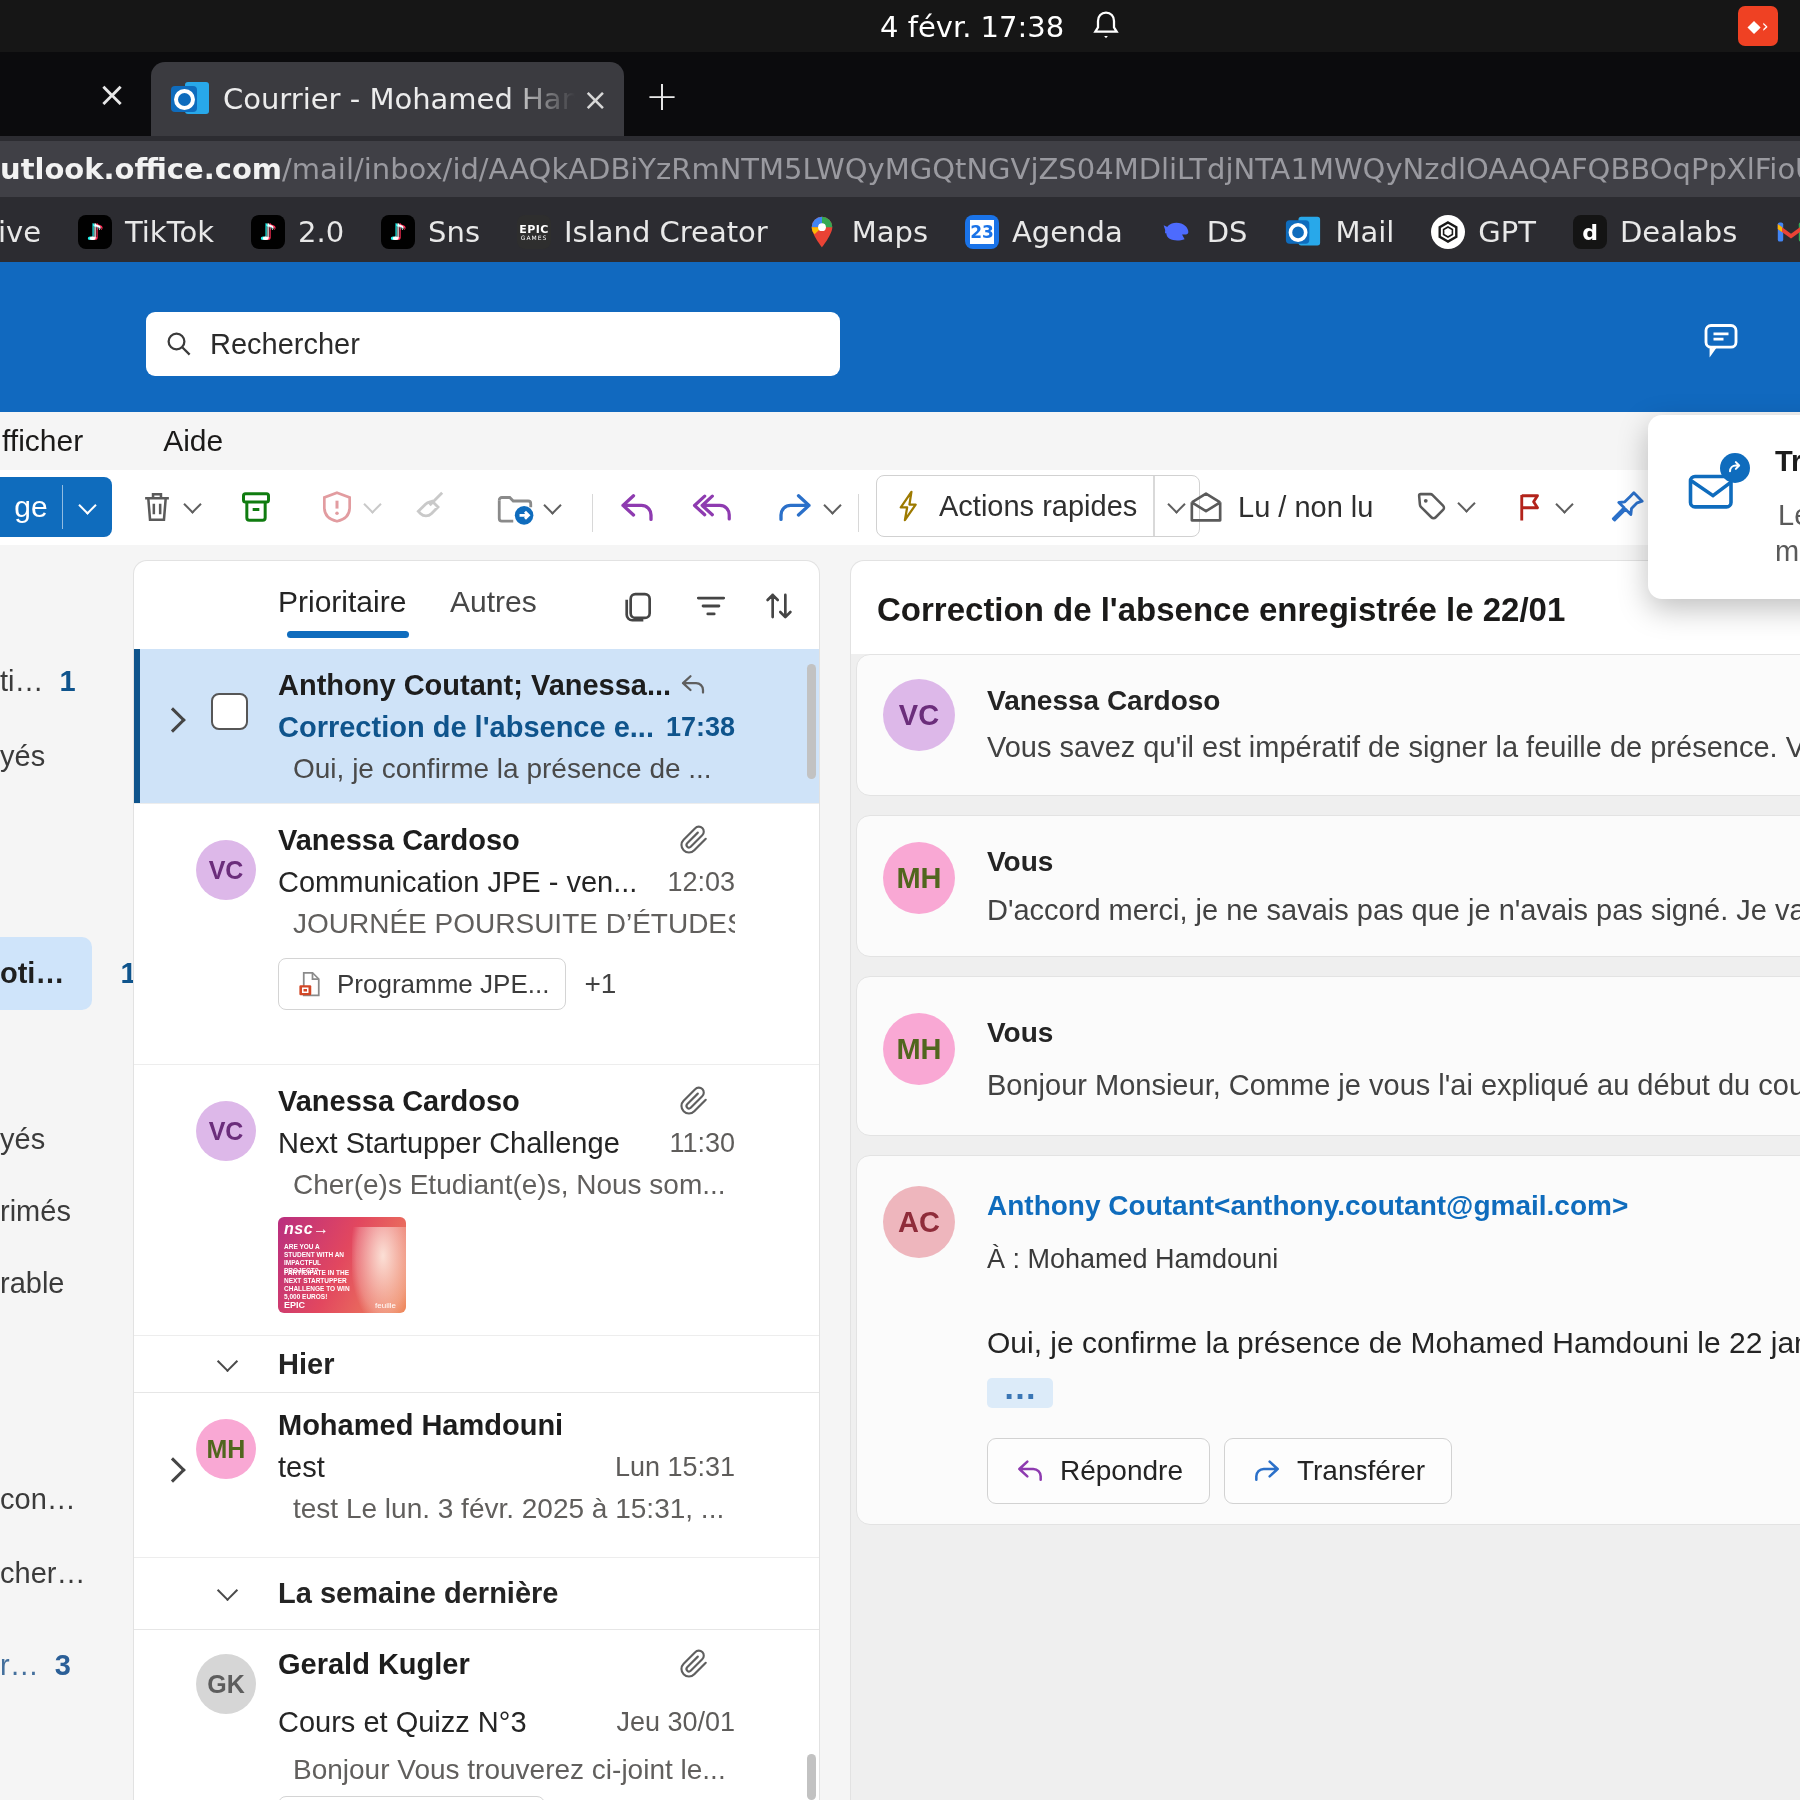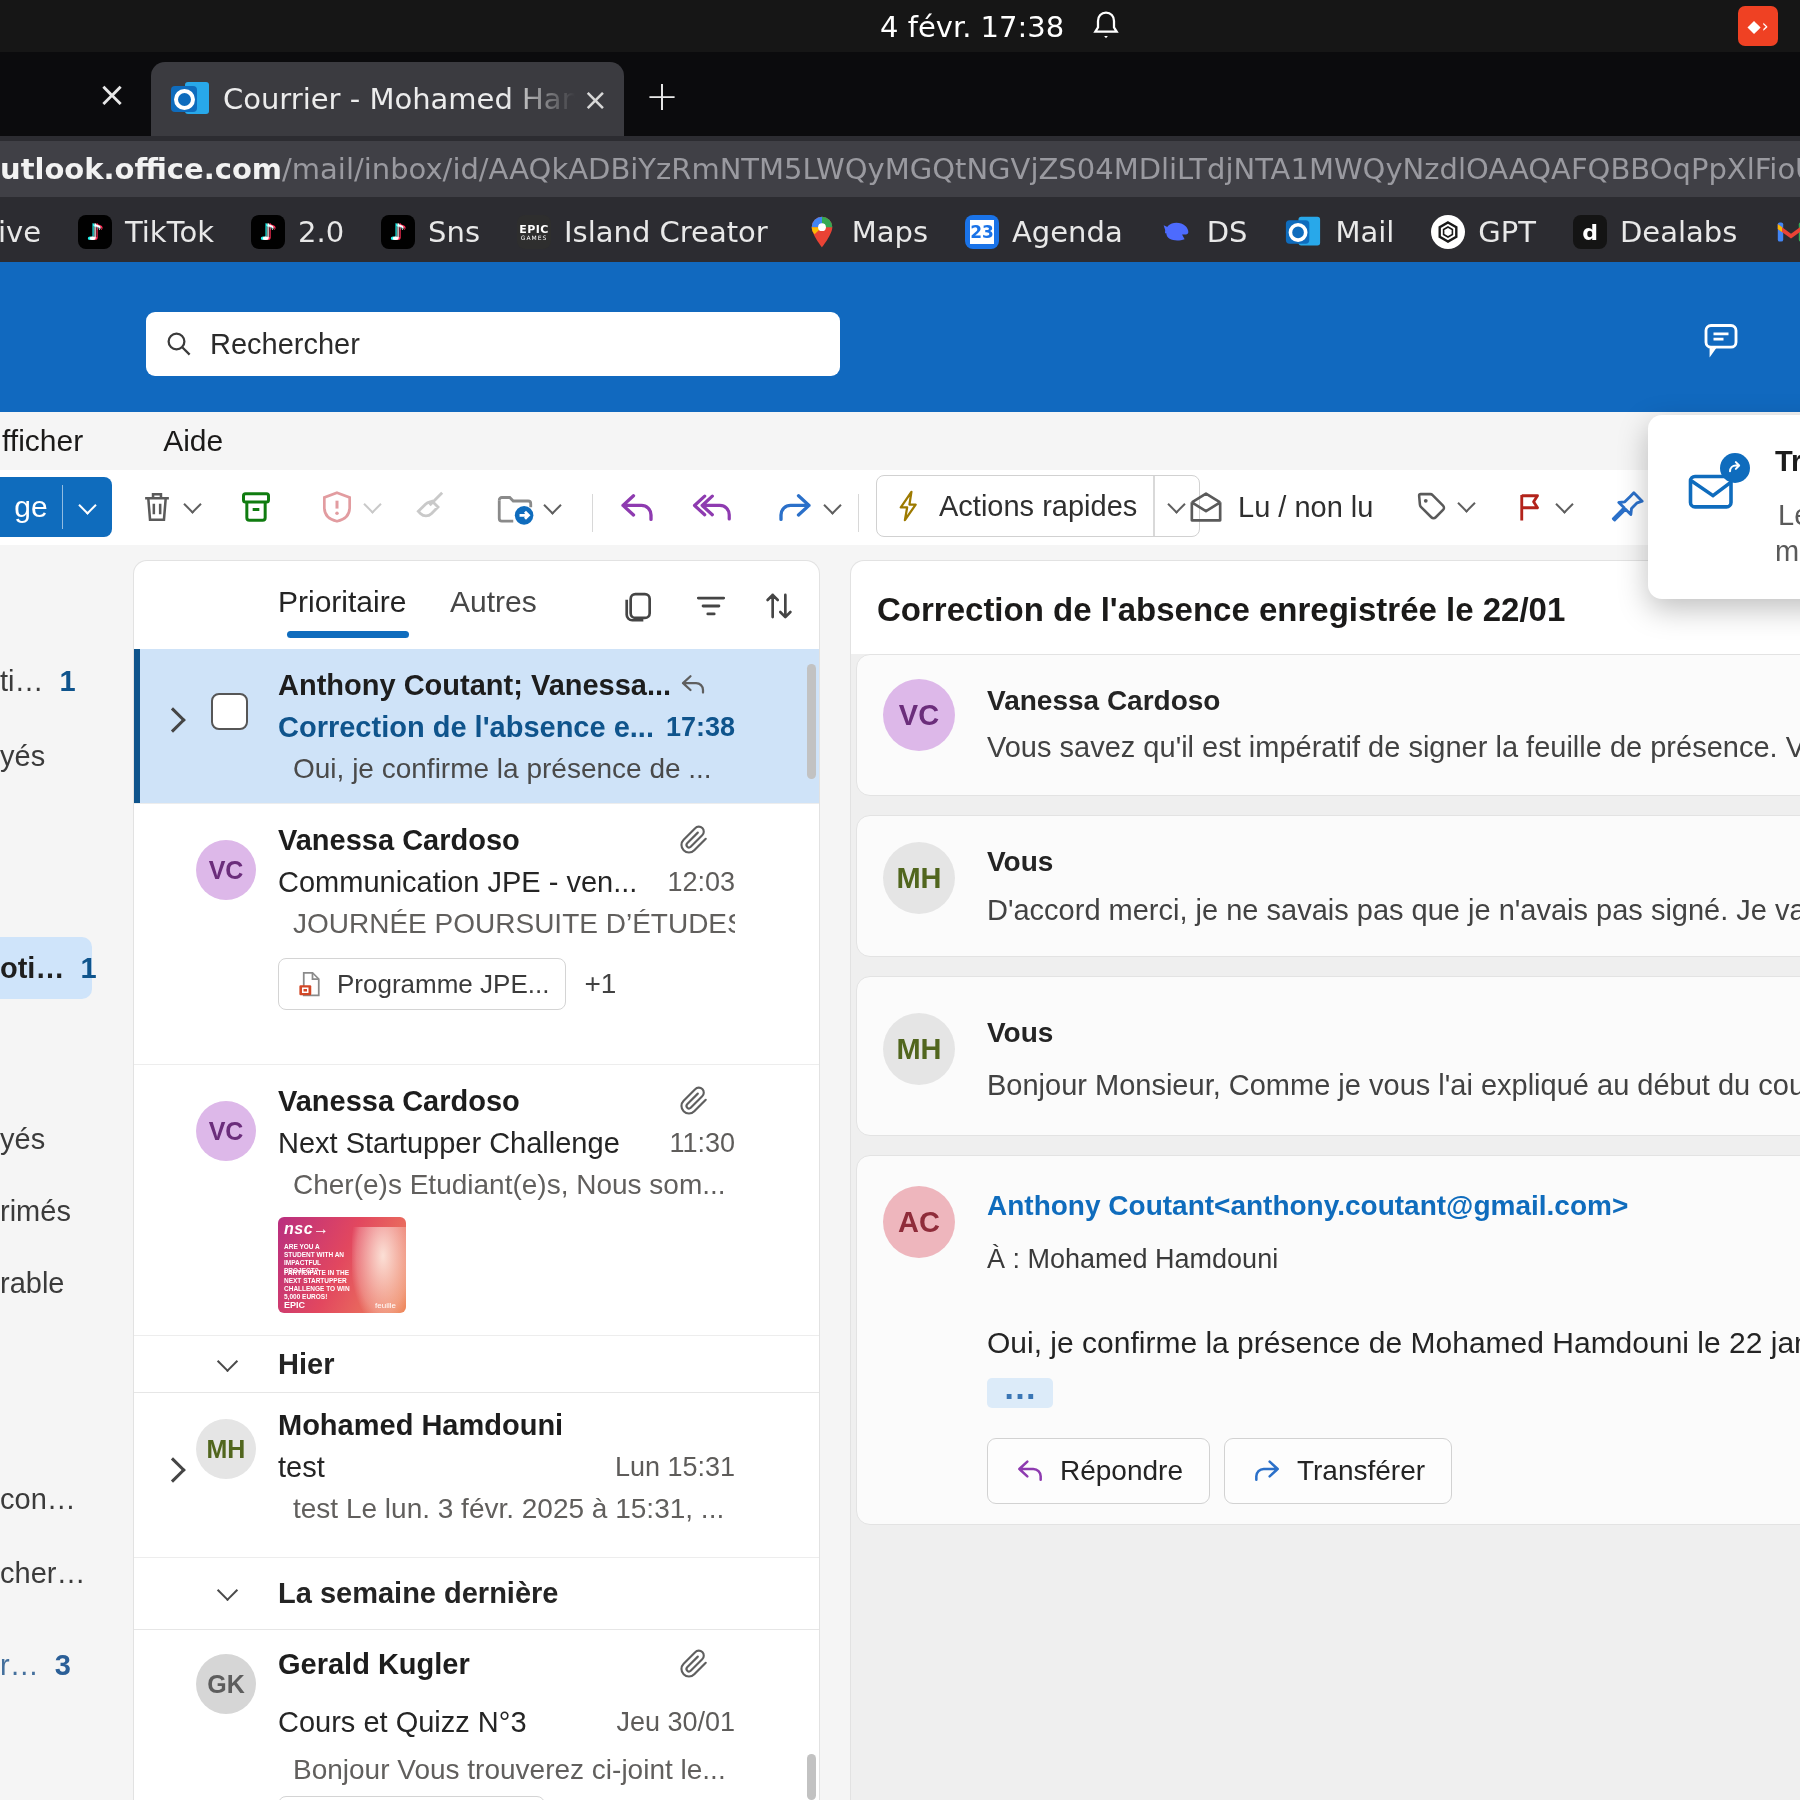--- a/index.html
+++ b/index.html
@@ -78,41 +78,41 @@
   .tbtxt{font-size:29px;color:#2f2f2f;margin-left:12px;white-space:nowrap;}
   .btn-qa{position:absolute;left:876px;top:5px;height:62px;border:1.6px solid #d1d1d1;border-radius:8px;background:#fff;
           display:flex;align-items:center;padding:0 0 0 16px;box-sizing:border-box;}
   .btn-qa .dv{width:1.6px;background:#d9d9d9;height:60px;margin-left:16px;}
   .btn-qa .cv{width:44px;display:flex;align-items:center;justify-content:center;}
   
   .main{position:absolute;left:0;top:545px;width:1800px;bottom:0;background:#f5f5f5;}
   
   .sb-item{position:absolute;left:0;width:133px;height:48px;display:flex;align-items:center;font-size:29px;color:#3b3b3b;}
   .sb-item .c{margin-left:16px;color:#0f548c;font-weight:700;}
-  .sb-pill{background:#cfe4fa;border-radius:0 10px 10px 0;height:62px;font-weight:700;color:#1f1f1f;width:92px;}
+  .sb-pill{background:#cfe4fa;border-radius:0 10px 10px 0;height:73px;font-weight:700;color:#1f1f1f;width:92px;gap:40px;}
   .sb-blue{color:#44709d;}
   .sb-blue .c{color:#2b5f97;}
   
   .listpane{position:absolute;left:133px;top:15px;width:687px;bottom:0;background:#fff;border:1px solid #e2e2e2;
             border-bottom:none;border-radius:14px 14px 0 0;box-sizing:border-box;overflow:hidden;}
   .list-head{height:88px;position:relative;display:flex;align-items:center;}
   .tab-pri{position:absolute;left:144px;top:24px;font-size:30px;font-weight:400;color:#242424;}
   .tab-und{position:absolute;left:153px;top:70px;width:122px;height:7px;border-radius:4px;background:#0f6cbd;}
   .tab-oth{position:absolute;left:316px;top:24px;font-size:30px;color:#474747;}
   .lh-ic{position:absolute;top:26px;color:#454545;}
   .mail{position:relative;border-bottom:1px solid #ededed;background:#fff;}
   .mail.sel{background:#cfe3f8;}
   .selbar{position:absolute;left:0;top:0;width:6px;height:100%;background:#0f548c;}
   .xchev{position:absolute;left:30px;width:15px;height:15px;border-top:3px solid #454545;border-right:3px solid #454545;
          transform:rotate(45deg);}
   .ckbox{position:absolute;left:77px;top:44px;width:33px;height:33px;border:2.6px solid #565656;border-radius:8px;background:#fff;}
   .avat{position:absolute;left:62px;width:60px;height:60px;border-radius:50%;display:flex;align-items:center;
         justify-content:center;font-size:25px;font-weight:700;}
   .av-vc{background:#ddb8e9;color:#6b2d7b;}
-  .av-mh{background:#e5e5e5;color:#51661e;}
+  .av-mh{background:#f9a8d4;color:#51661e;}
   .av-gk{background:#d6d6d6;color:#5d5d5d;}
   .av-ac{background:#eeb6bd;color:#8f2c3a;}
   .mbody{position:absolute;left:144px;right:84px;top:0;}
   .mrow{display:flex;align-items:center;height:40px;margin-top:2px;}
   .msender{font-size:29px;font-weight:700;color:#1d1d1d;white-space:nowrap;overflow:hidden;}
   .msubj{font-size:29px;color:#252525;white-space:nowrap;overflow:hidden;}
   .mprev{font-size:28px;color:#615f5d;white-space:nowrap;overflow:hidden;margin-left:15px;}
   .mtime{margin-left:auto;padding-left:14px;font-size:27px;color:#5e5c5a;white-space:nowrap;}
   .sel .msubj,.sel .mtime{color:#0f548c;font-weight:700;}
   .sel .mprev{color:#4a4a4a;}

